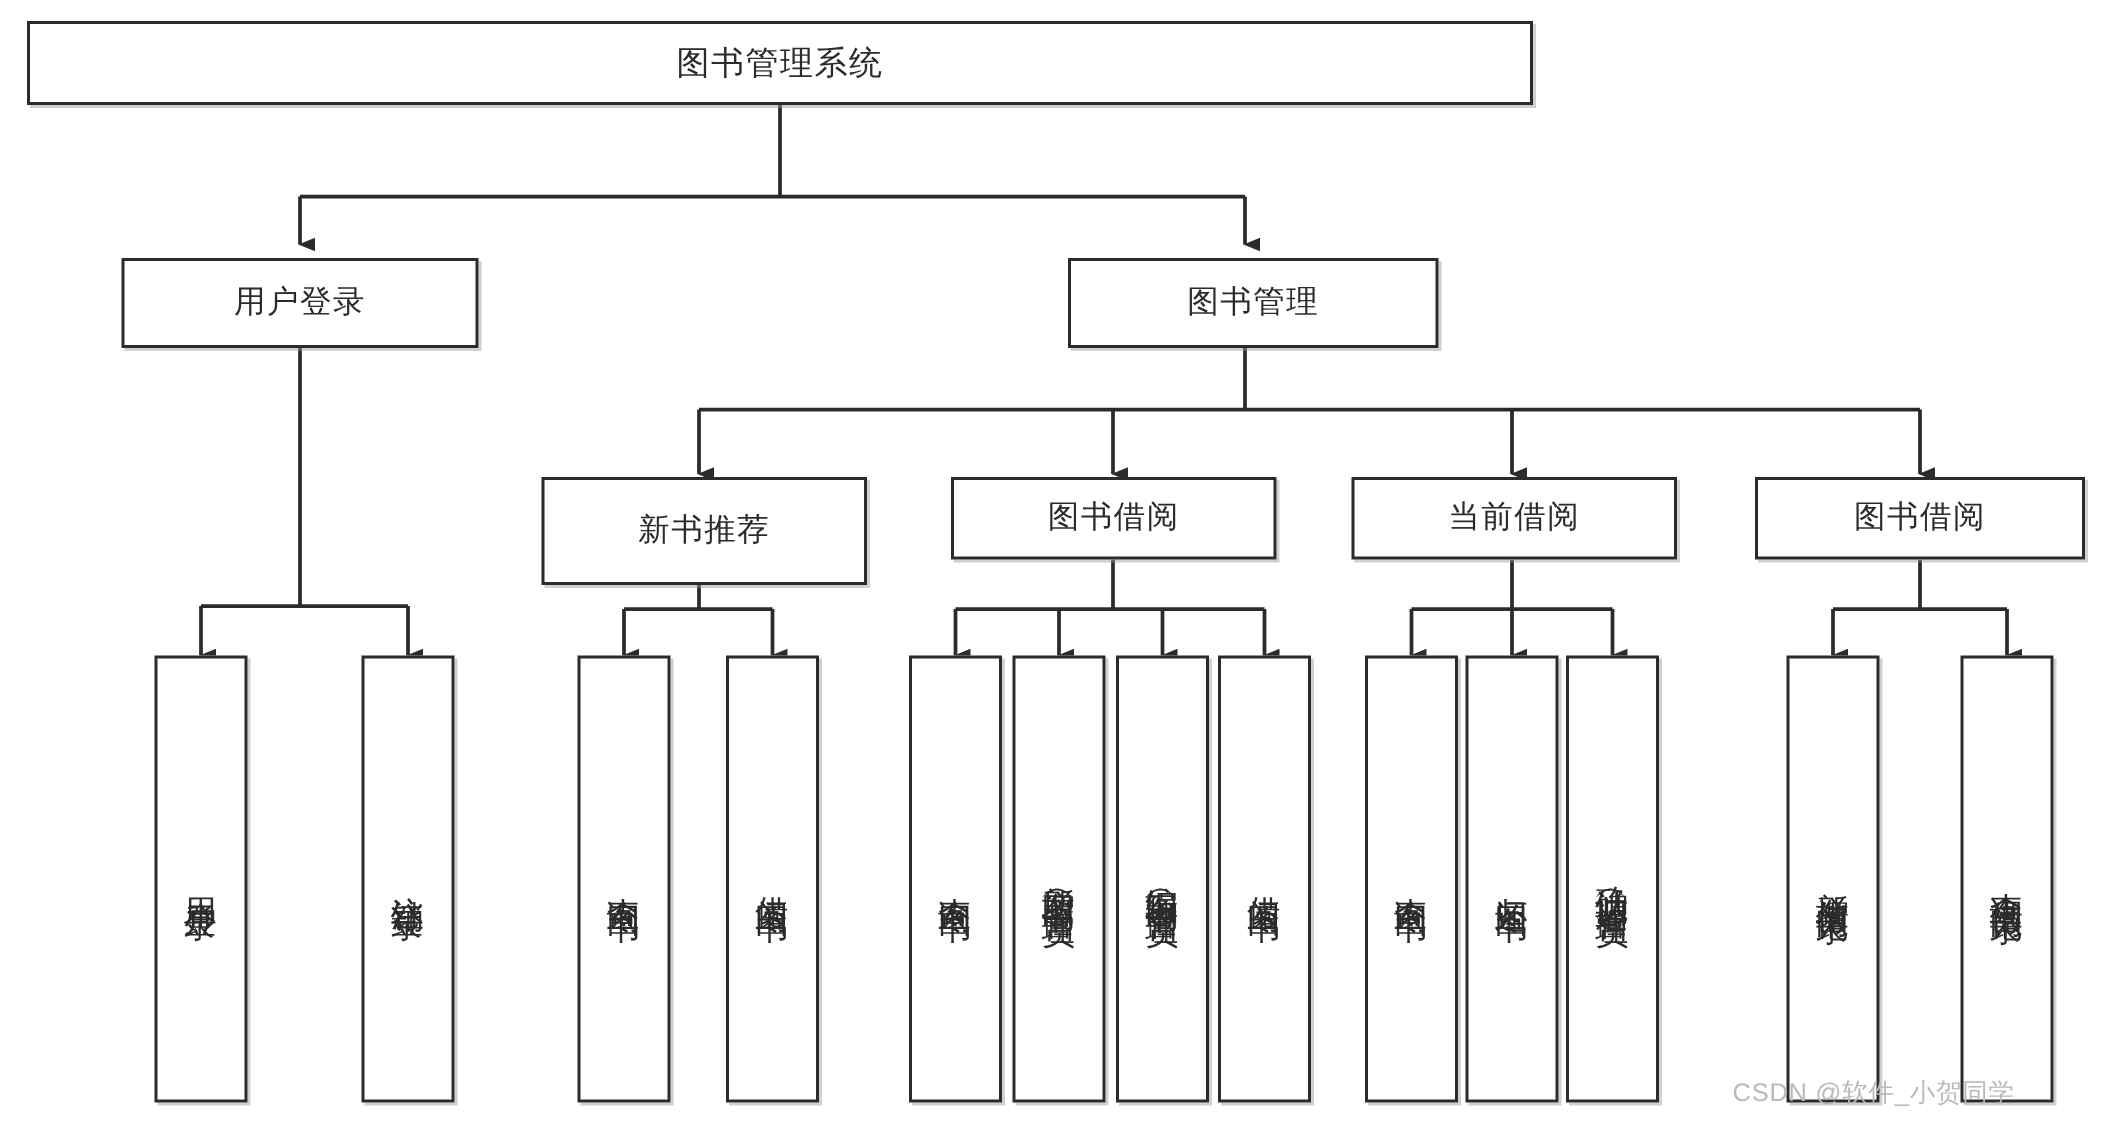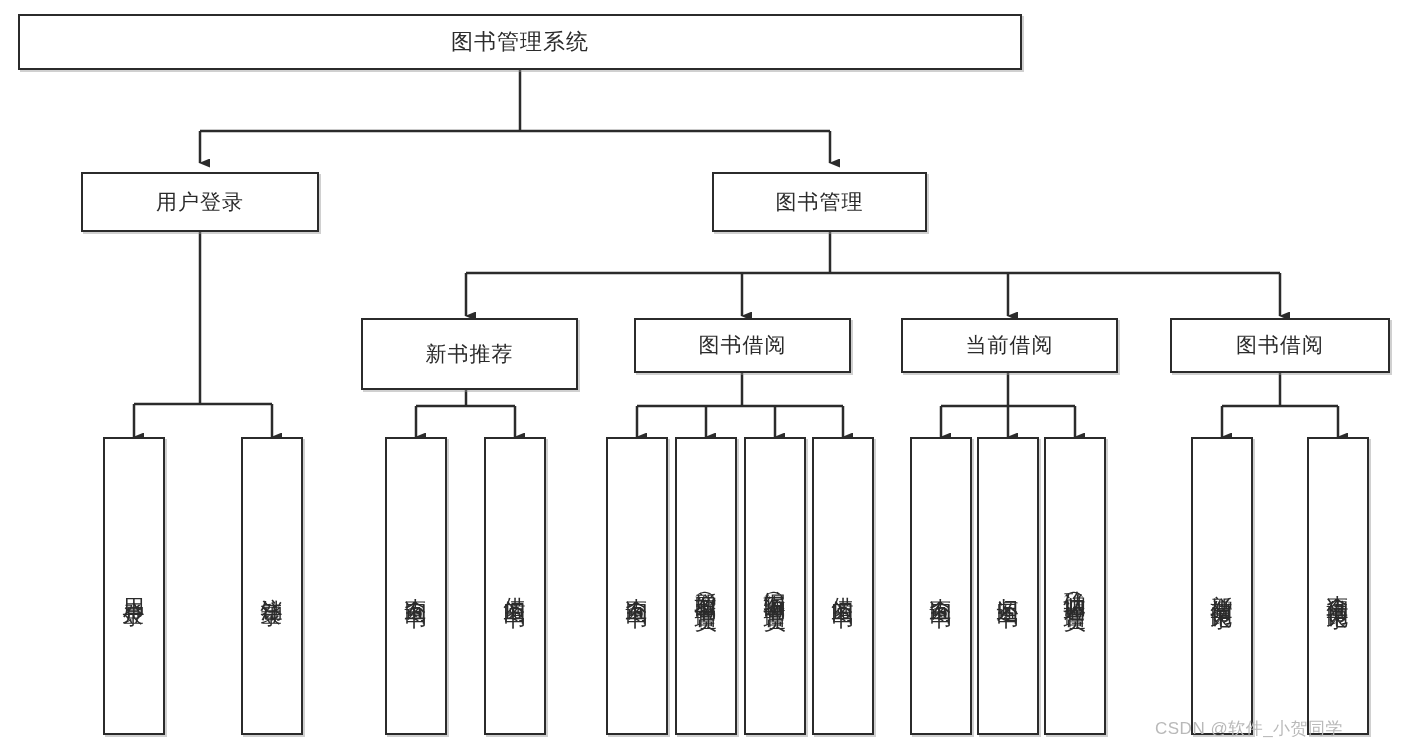--- a/index.html
+++ b/index.html
@@ -124,21 +124,21 @@
     </g>
   </svg>
 
   <div class="node h root" style="left:18px;top:14px;width:1004px;height:56px;">
     <span class="lbl">图书管理系统</span>
   </div>
 
   <div class="node h" style="left:81px;top:172px;width:238px;height:60px;">
     <span class="lbl">用户登录</span>
   </div>
-  <div class="node h" style="left:712px;top:172px;width:215px;height:60px;">
+  <div class="node h" style="left:712px;top:172px;width:247px;height:60px;">
     <span class="lbl">图书管理</span>
   </div>
 
   <div class="node h" style="left:361px;top:318px;width:217px;height:72px;">
     <span class="lbl">新书推荐</span>
   </div>
   <div class="node h" style="left:634px;top:318px;width:217px;height:55px;">
     <span class="lbl">图书借阅</span>
   </div>
   <div class="node h" style="left:901px;top:318px;width:217px;height:55px;">

